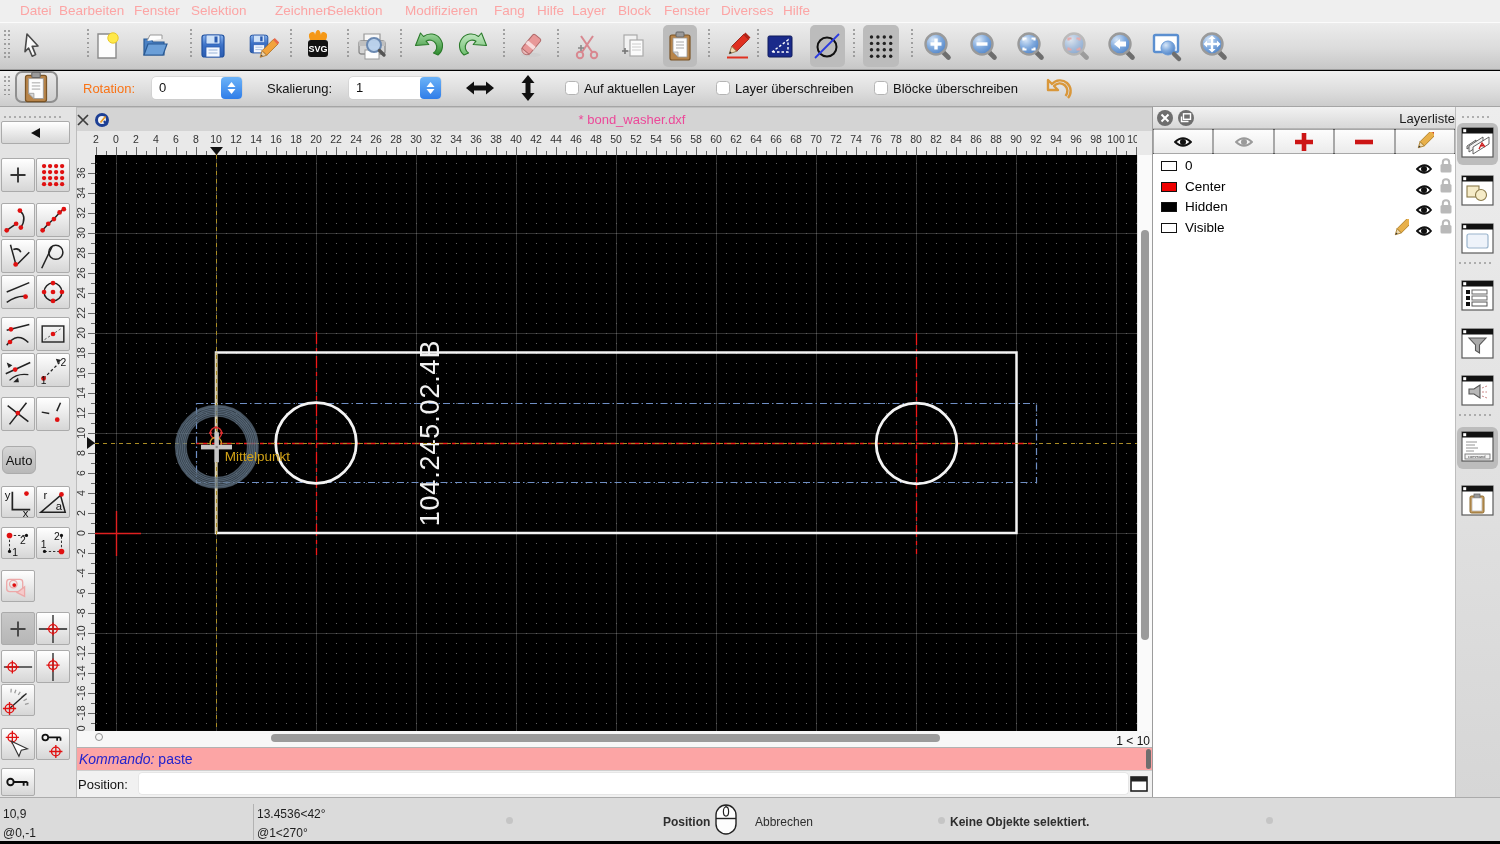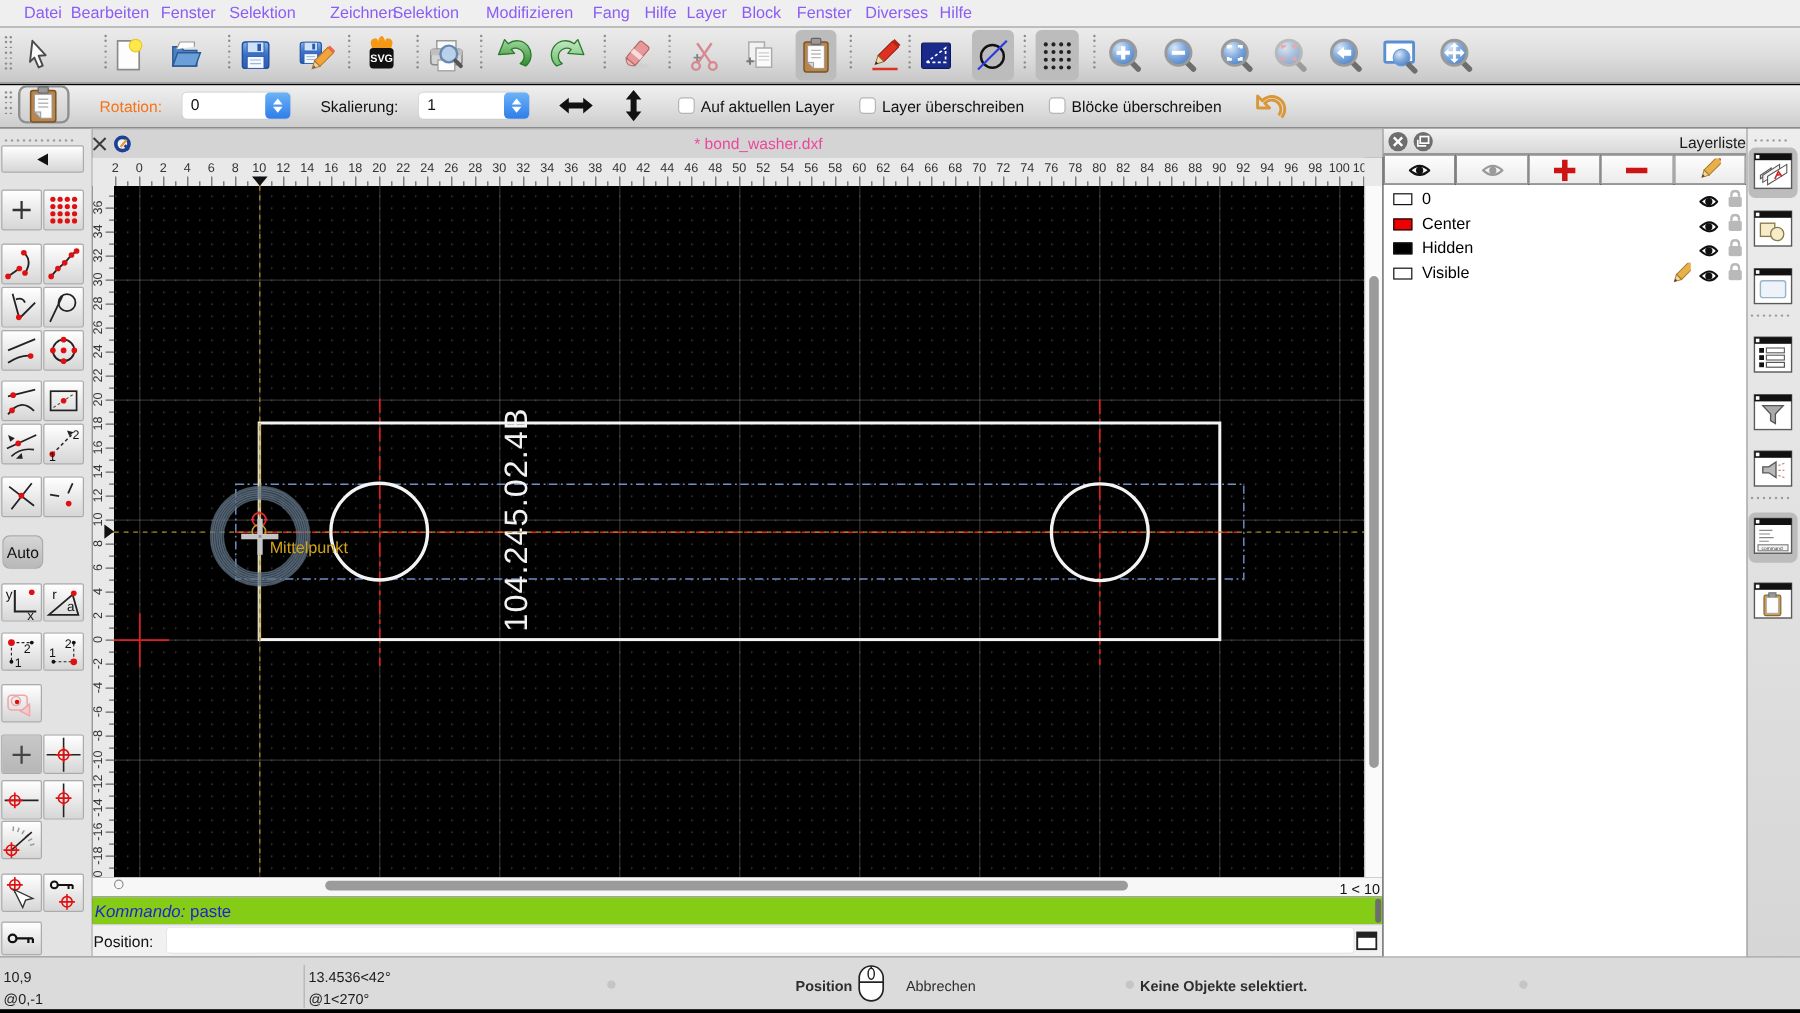--- a/index.html
+++ b/index.html
@@ -1,17 +1,17 @@
 <!DOCTYPE html>
 <html><head><meta charset="utf-8"><style>
 *{margin:0;padding:0;box-sizing:border-box}
 body{width:1500px;height:844px;position:relative;overflow:hidden;font-family:"Liberation Sans",sans-serif;background:#000;-webkit-font-smoothing:antialiased}
 .btn{position:absolute;background:linear-gradient(#ffffff,#e2e2e2 70%,#d6d6d6);border:1px solid #ababab;border-radius:2px;display:flex;align-items:center;justify-content:center}
 .btn.pressed{background:linear-gradient(#c8c8c8,#b6b6b6)}
-.mi{position:absolute;top:0;height:22px;line-height:22px;font-size:13.5px;color:#8b5cf6}
+.mi{position:absolute;top:0;height:22px;line-height:22px;font-size:13.5px;color:#fca5a5}
 .cb{position:absolute;top:81px;width:14px;height:14px;background:#fff;border:1px solid #b5b5b5;border-radius:3.5px}
 .cblab{position:absolute;top:81px;font-size:13px;color:#111;line-height:15px}
 </style></head><body>
 <div style="position:absolute;left:0;top:0;width:1500px;height:22px;background:#efefef"></div>
 <div class="mi" style="left:20px">Datei</div>
 <div class="mi" style="left:59px">Bearbeiten</div>
 <div class="mi" style="left:134px">Fenster</div>
 <div class="mi" style="left:191px">Selektion</div>
 <div class="mi" style="left:275px">Zeichnen</div>
 <div class="mi" style="left:327px">Selektion</div>
@@ -794,21 +794,21 @@
       <text x="129.7" y="306" font-size="13.5" fill="#d2a317" font-family="Liberation Sans">Mittelpunkt</text>
     </svg></div>
 <div style="position:absolute;left:1137px;top:155px;width:15px;height:576px;background:#fafafa;border-left:1px solid #e2e2e2">
     <div style="position:absolute;left:3px;top:75px;width:8px;height:410px;background:#9b9b9b;border-radius:4px"></div>
   </div>
 <div style="position:absolute;left:77px;top:731px;width:1075px;height:16px;background:#f7f7f7">
     <div style="position:absolute;left:18px;top:2px;width:8px;height:8px;border:1.4px solid #909090;border-radius:50%"></div>
     <div style="position:absolute;left:194px;top:2.5px;width:669px;height:8px;background:#9b9b9b;border-radius:4px"></div>
     <div style="position:absolute;right:2px;top:2.5px;font-size:12px;color:#111">1 &lt; 10</div>
   </div>
-<div style="position:absolute;left:77px;top:747px;width:1075px;height:23px;background:#84cc16;border-top:1px solid #b2b2b2">
+<div style="position:absolute;left:77px;top:747px;width:1075px;height:23px;background:#fca5a5;border-top:1px solid #b2b2b2">
     <div style="position:absolute;left:2px;top:3px;font-size:14px;color:#2323cc"><i>Kommando:</i> paste</div>
     <div style="position:absolute;right:1px;top:1px;width:5px;height:20px;background:#6e6e6e;border-radius:2.5px"></div>
   </div>
 <div style="position:absolute;left:77px;top:770px;width:1075px;height:27px;background:#f1f1f1;border-top:1px solid #cfcfcf">
     <div style="position:absolute;left:1px;top:6px;font-size:13px;color:#111">Position:</div>
     <div style="position:absolute;left:62px;top:2px;width:989px;height:21px;background:#fff;border-radius:3px;box-shadow:0 0 0 0.5px #dcdcdc"></div>
     <svg width="18" height="16" style="position:absolute;left:1053px;top:5px" xmlns="http://www.w3.org/2000/svg">
       <rect x="1" y="1" width="16" height="14" fill="#fff" stroke="#222" stroke-width="1.6"></rect>
       <rect x="1" y="1" width="16" height="4.5" fill="#222"></rect>
     </svg>

